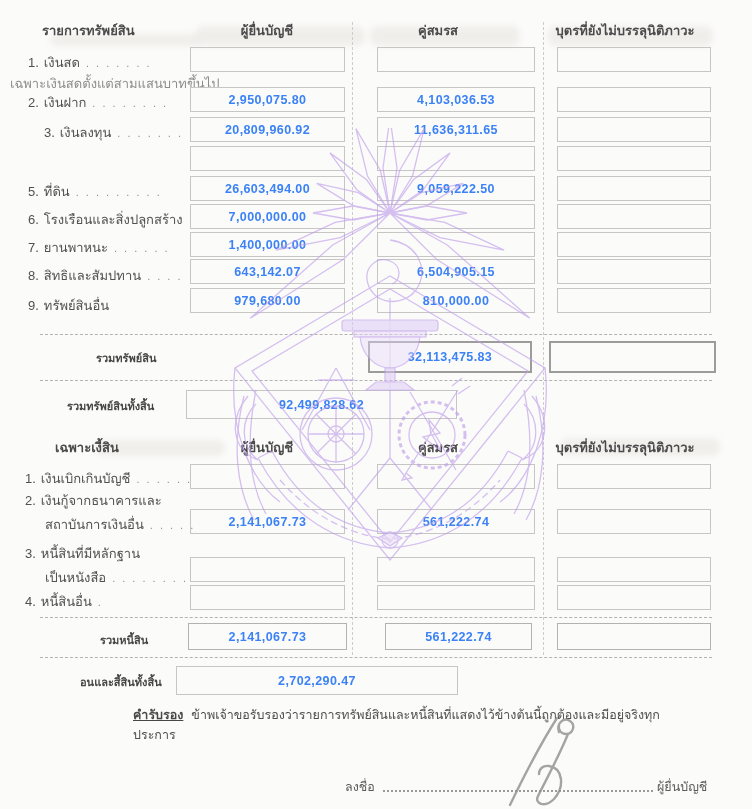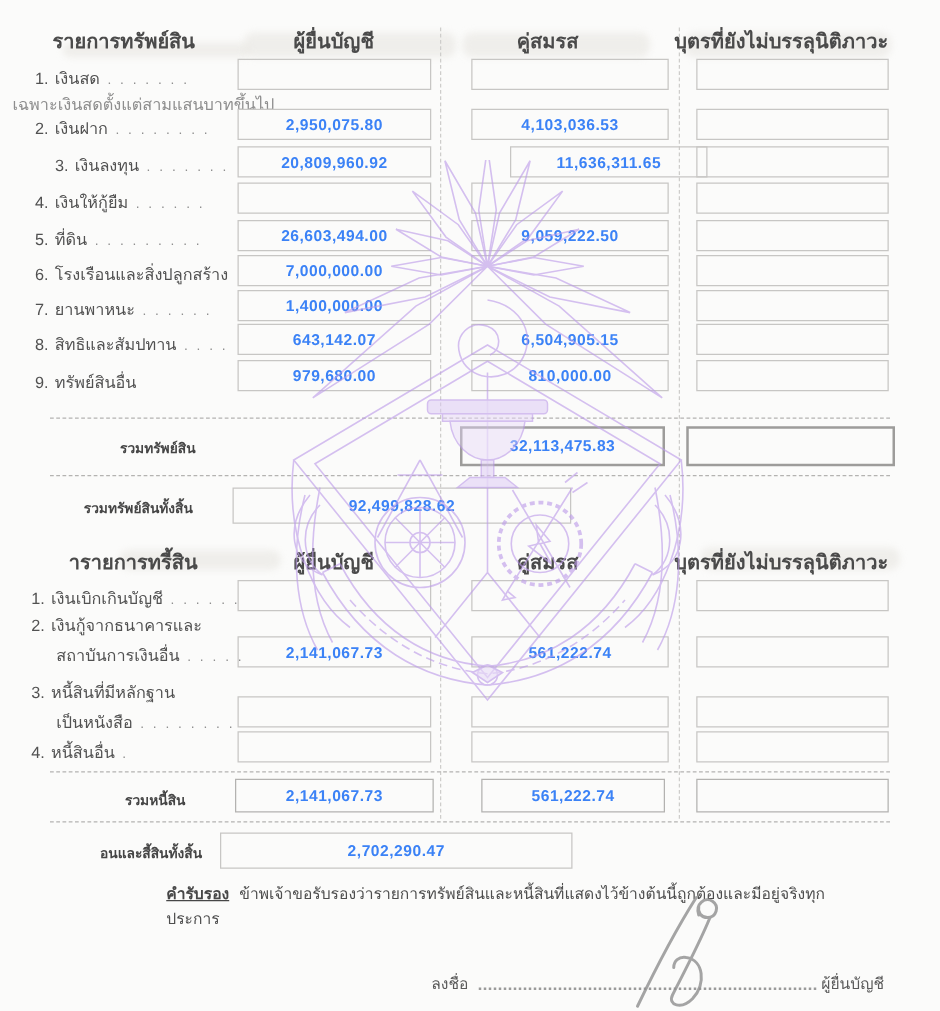--- a/index.html
+++ b/index.html
@@ -1,18 +1,18 @@
 <!DOCTYPE html>
 <html><head>
 <meta charset="utf-8">
 <style>
   html,body{margin:0;padding:0;background:#e9e9e9;}
   #page{position:relative;width:752px;height:809px;background:#fbfbfa;
         font-family:"Liberation Sans",sans-serif;color:#555;overflow:hidden;margin:0 auto;}
-  .hdr{position:absolute;font-size:16px;font-weight:700;color:#4a4a4a;white-space:nowrap;z-index:1;}
+  .hdr{position:absolute;font-size:13px;font-weight:700;color:#4a4a4a;white-space:nowrap;z-index:1;}
   .hdr.c{transform:translateX(-50%);}
   .lbl{position:absolute;font-size:13px;color:#515151;white-space:nowrap;z-index:1;}
   .lbl .no{margin-right:5px;}
   .lbl.b{font-weight:700;color:#454545;font-size:11px;}
   .dots{color:#8f8f8f;font-size:11px;letter-spacing:2px;margin-left:6px;}
   .note{position:absolute;font-size:13px;color:#8d8d8d;white-space:nowrap;z-index:1;}
   .box{position:absolute;height:23px;border:1px solid #c7c6c4;background:transparent;
        display:flex;align-items:center;justify-content:center;z-index:1;}
   .box.thick{border:2px solid #9d9c9a;height:28px;}
   .box.mid{border:1px solid #b3b2b0;height:25px;}
@@ -69,28 +69,27 @@
       <span class="val">4,103,036.53</span>
     </div>
   <div class="box" style="left:557px;top:87px;width:152px;">
       <span class="val"></span>
     </div>
 
   <div class="lbl" style="left:44px;top:122px;text-align:center;"><span class="no">3.</span><span>เงินลงทุน</span><span class="dots">. . . . . . .</span></div>
   <div class="box" style="left:190px;top:117px;width:153px;">
       <span class="val">20,809,960.92</span>
     </div>
-  <div class="box" style="left:377px;top:117px;width:156px;margin-left:31px;">
+  <div class="box" style="left:377px;top:117px;width:156px;">
       <span class="val">11,636,311.65</span>
     </div>
   <div class="box" style="left:557px;top:117px;width:152px;">
       <span class="val"></span>
     </div>
 
-  <div class="lbl" style="left:28px;top:151px;"><span class="no">4.</span><span>เงินให้กู้ยืม</span><span class="dots">. . . . . .</span></div>
   <div class="box" style="left:190px;top:146px;width:153px;">
       <span class="val"></span>
     </div>
   <div class="box" style="left:377px;top:146px;width:156px;">
       <span class="val"></span>
     </div>
   <div class="box" style="left:557px;top:146px;width:152px;">
       <span class="val"></span>
     </div>
 
@@ -157,21 +156,21 @@
   <div class="box thick" style="left:549px;top:341px;width:163px;">
       <span class="val"></span>
     </div>
   <div class="dash-h" style="left:40px;top:380px;width:672px;"></div>
 
   <div class="lbl b" style="left:67px;top:397px;">รวมทรัพย์สินทั้งสิ้น</div>
   <div class="box" style="left:186px;top:390px;width:269px;height:27px;">
       <span class="val">92,499,828.62</span>
     </div>
 
-  <div class="hdr" style="left:55px;top:437px;">ารายการทรี้สิน</div>
+  <div class="hdr" style="left:55px;top:437px;">เฉพาะเงี้สิน</div>
   <div class="hdr c" style="left:267px;top:437px;">ผู้ยื่นบัญชี</div>
   <div class="hdr c" style="left:438px;top:437px;">คู่สมรส</div>
   <div class="hdr c" style="left:625px;top:437px;">บุตรที่ยังไม่บรรลุนิติภาวะ</div>
 
   <div class="lbl" style="left:25px;top:468px;"><span class="no">1.</span><span>เงินเบิกเกินบัญชี</span><span class="dots">. . . . . .</span></div>
   <div class="box" style="left:190px;top:464px;width:153px;">
       <span class="val"></span>
     </div>
   <div class="box" style="left:377px;top:464px;width:156px;">
       <span class="val"></span>

